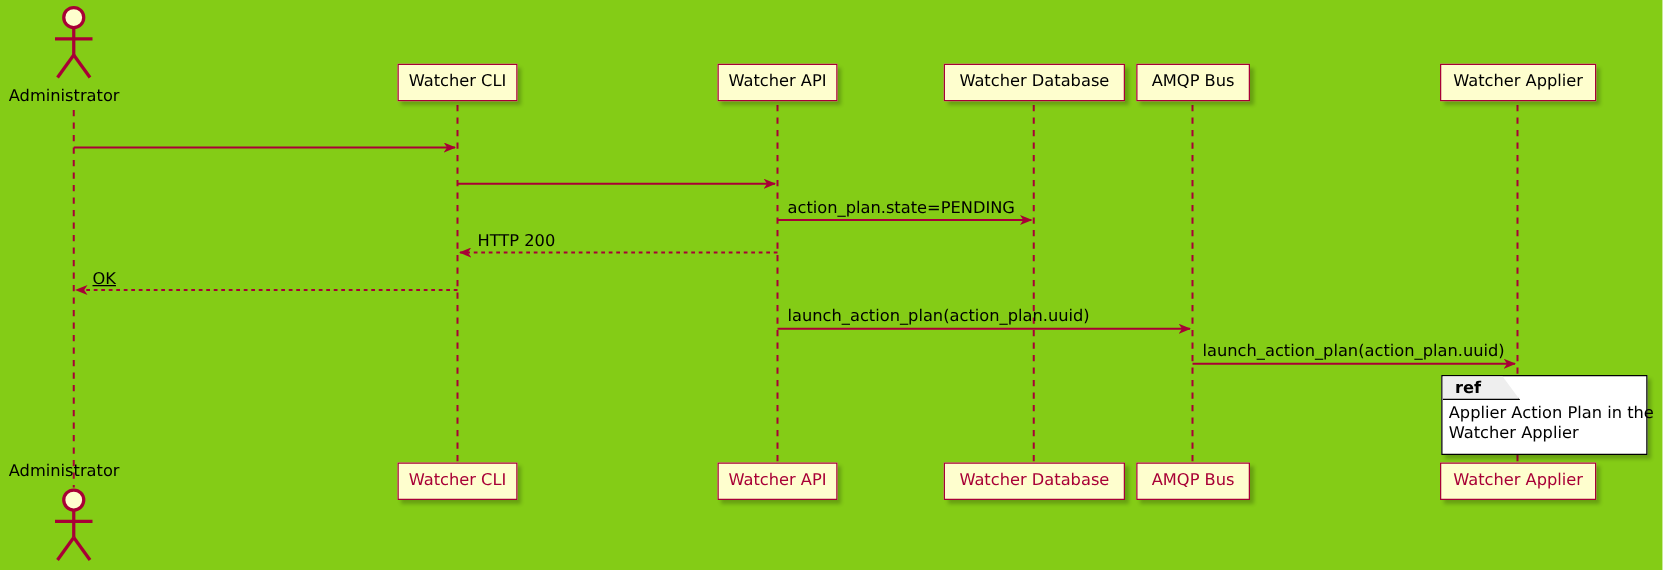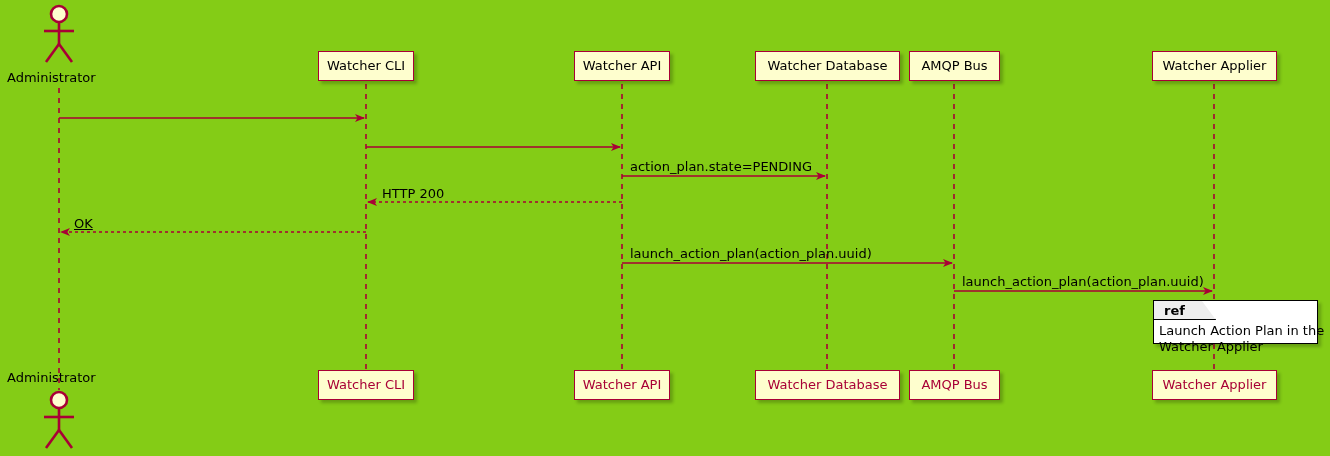--- a/index.html
+++ b/index.html
@@ -178,20 +178,20 @@
 
   <div class="lbl actor-name" style="left:7px; top:70px;">Administrator</div>
   <div class="lbl actor-name-bottom" style="left:7px; top:370px;">Administrator</div>
 
   <div class="lbl msg-label" style="left:630px; top:159px;">action_plan.state=PENDING</div>
   <div class="lbl msg-label" style="left:382px; top:186px;">HTTP 200</div>
   <div class="lbl msg-label" style="left:74px; top:216px;text-decoration:underline;">OK</div>
   <div class="lbl msg-label" style="left:630px; top:246px;">launch_action_plan(action_plan.uuid)</div>
   <div class="lbl msg-label" style="left:962px; top:274px;">launch_action_plan(action_plan.uuid)</div>
 
-  <div class="refbox" style="left:1153px; top:300px; width:165px; height:44px;padding-left:32px;">
+  <div class="refbox" style="left:1153px; top:300px; width:165px; height:64px;padding-left:32px;">
     <div class="ref-tab" style="clip-path: polygon(0 0, 48px 0, 62px 19px, 0 19px);"></div>
     <div class="ref-tab-text">ref</div>
-    <div class="ref-body">Launch Action Plan in the</div>
+    <div class="ref-body">Applier Action Plan in the</div>
     <div class="ref-body" style="top:38px;">Watcher Applier</div>
   </div>
 
 </div>
 
 </body></html>

